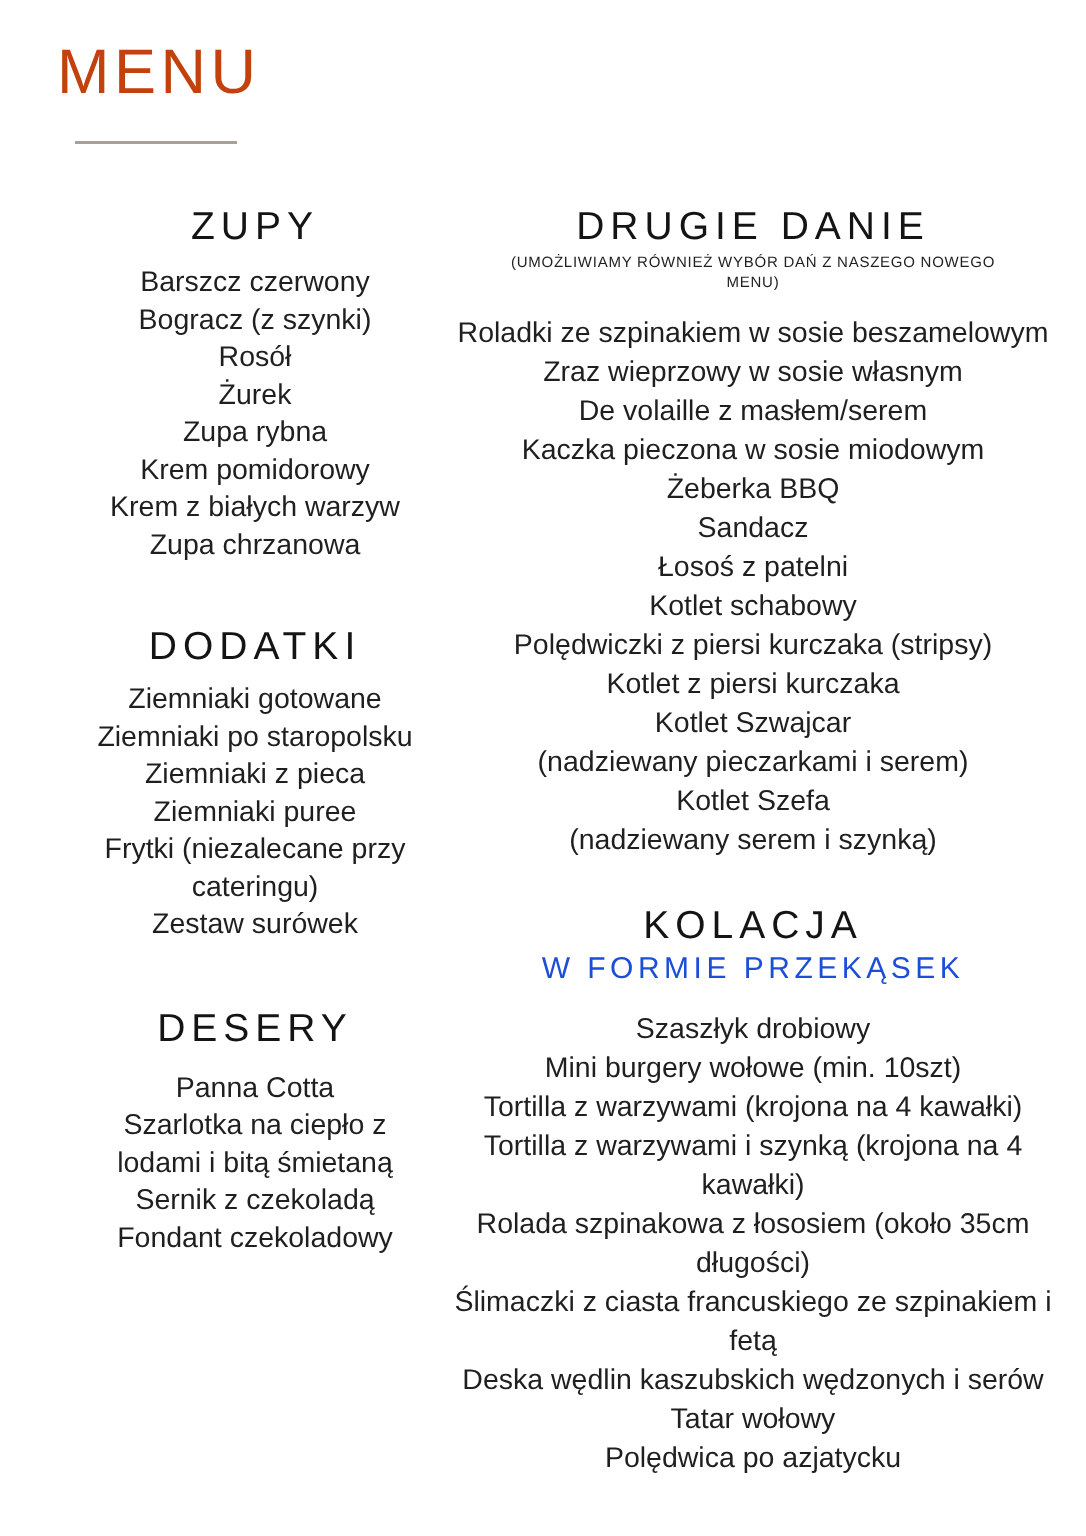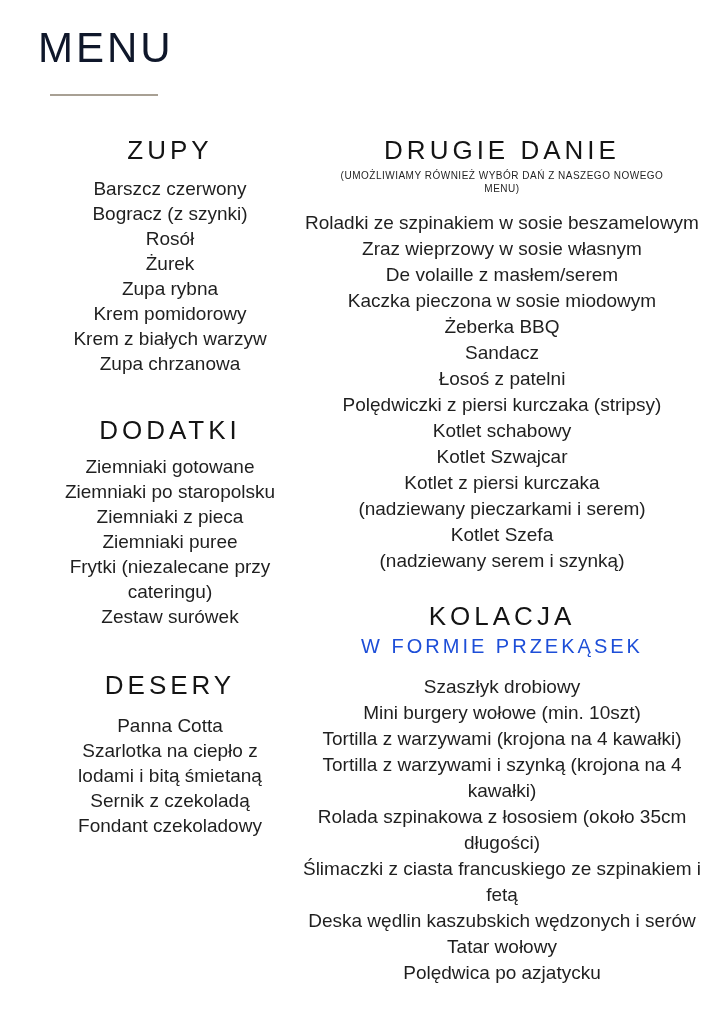--- a/index.html
+++ b/index.html
@@ -10,21 +10,21 @@
     background: #ffffff;
     font-family: "Liberation Sans", sans-serif;
     color: #1f1f1f;
     overflow: hidden;
   }
   .menu-header { position: absolute; top: 24px; left: 38px; }
   .menu-title {
     font-size: 42px;
     font-weight: 300;
     letter-spacing: 3px;
-    color: #0f172a;
+    color: #c2410c;
     line-height: 1.15;
   }
   .title-underline {
     margin-top: 22px;
     margin-left: 12px;
     width: 108px;
     height: 2px;
     background: #a8a094;
   }
   .columns {
@@ -131,24 +131,24 @@
         <div class="section-title">DRUGIE DANIE</div>
         <div class="section-subtitle">(UMOŻLIWIAMY RÓWNIEŻ WYBÓR DAŃ Z NASZEGO NOWEGO MENU)</div>
         <div class="items">
           <div class="item"><span class="lead">Roladki</span><span> ze szpinakiem w sosie beszamelowym</span></div>
           <div class="item"><span class="lead">Zraz wieprzowy</span><span> w sosie własnym</span></div>
           <div class="item"><span class="lead">De volaille</span><span> z masłem/serem</span></div>
           <div class="item"><span class="lead">Kaczka</span><span> pieczona w sosie miodowym</span></div>
           <div class="item"><span class="lead">Żeberka</span><span> BBQ</span></div>
           <div class="item"><span class="lead">Sandacz</span><span></span></div>
           <div class="item"><span class="lead">Łosoś</span><span> z patelni</span></div>
+          <div class="item"><span class="lead">Kotlet schabowy</span><span></span></div>
           <div class="item"><span class="lead">Polędwiczki</span><span> z piersi kurczaka (stripsy)</span></div>
-          <div class="item"><span class="lead">Kotlet schabowy</span><span></span></div>
+          <div class="item"><span class="lead">Kotlet z piersi kurczaka</span><span></span></div>
           <div class="item"><span class="lead">Kotlet Szwajcar</span><span></span></div>
-          <div class="item"><span class="lead">Kotlet z piersi kurczaka</span><span></span></div>
           <div class="item"><span class="lead"></span><span>(nadziewany pieczarkami i serem)</span></div>
           <div class="item"><span class="lead">Kotlet Szefa</span><span></span></div>
           <div class="item"><span class="lead"></span><span>(nadziewany serem i szynką)</span></div>
         </div>
       </div>
 
       <div class="section-kolacja">
         <div class="section-title">KOLACJA</div>
         <div class="kolacja-subtitle">W FORMIE PRZEKĄSEK</div>
         <div class="items">

